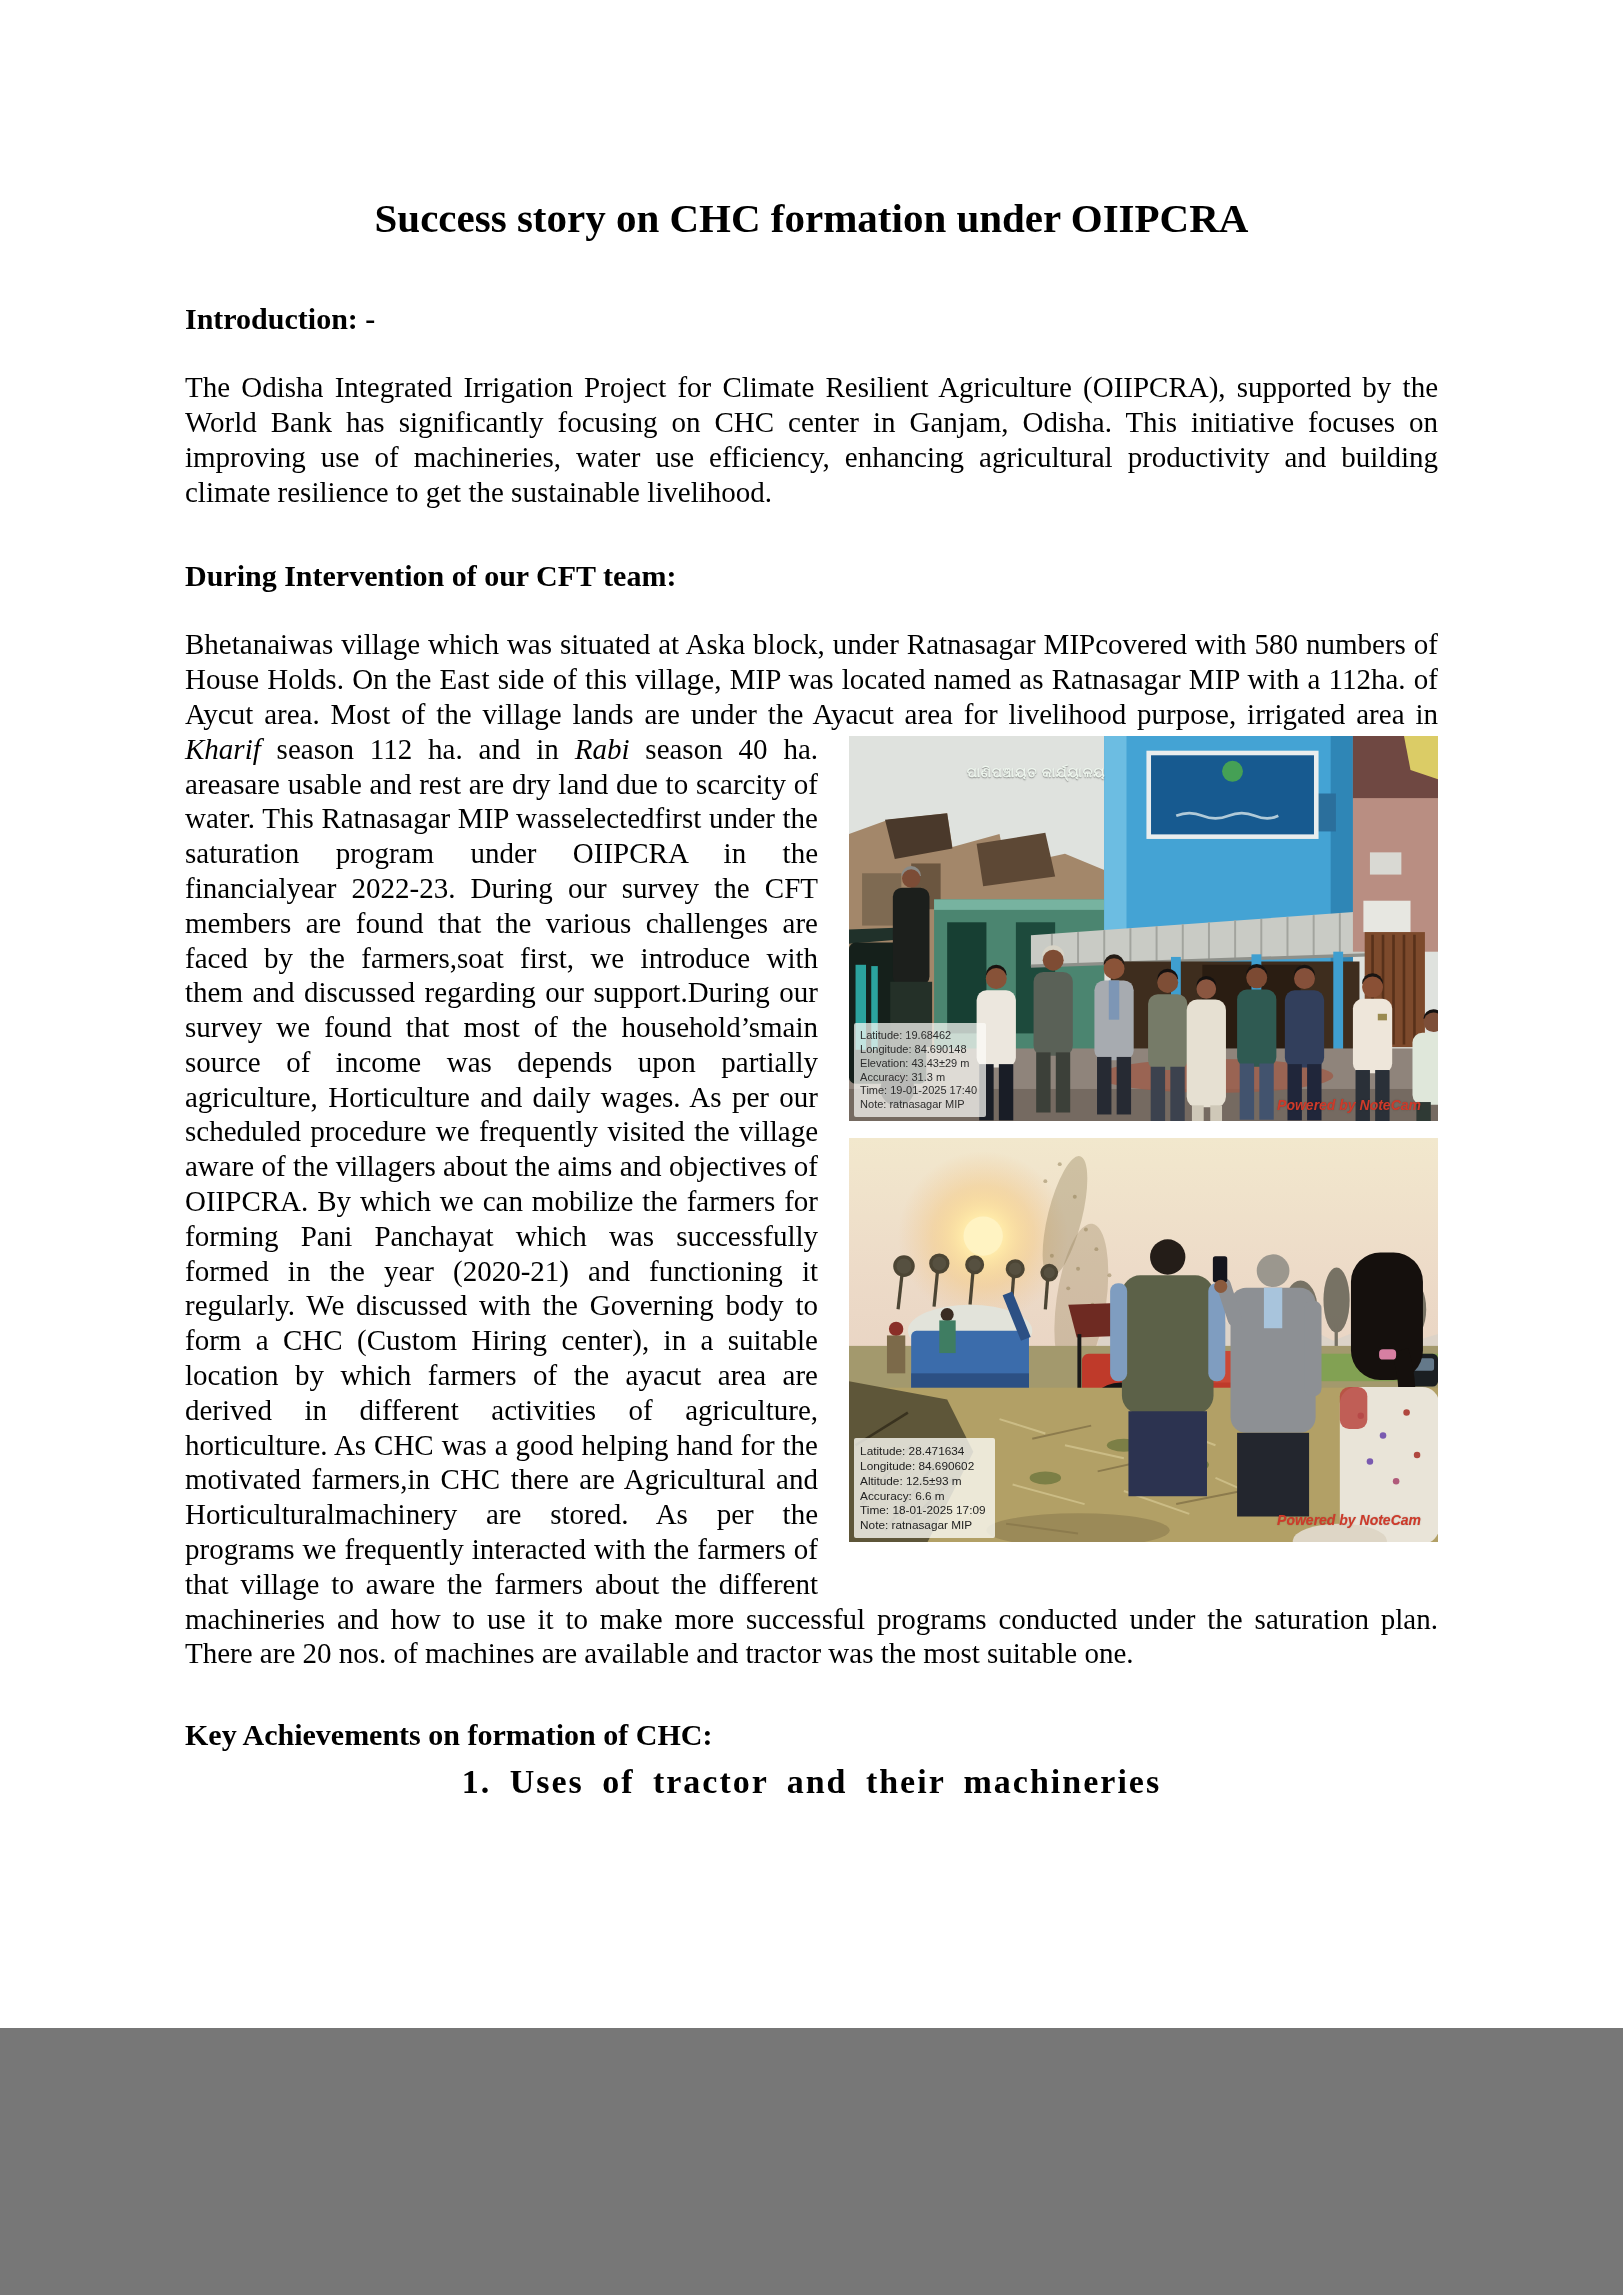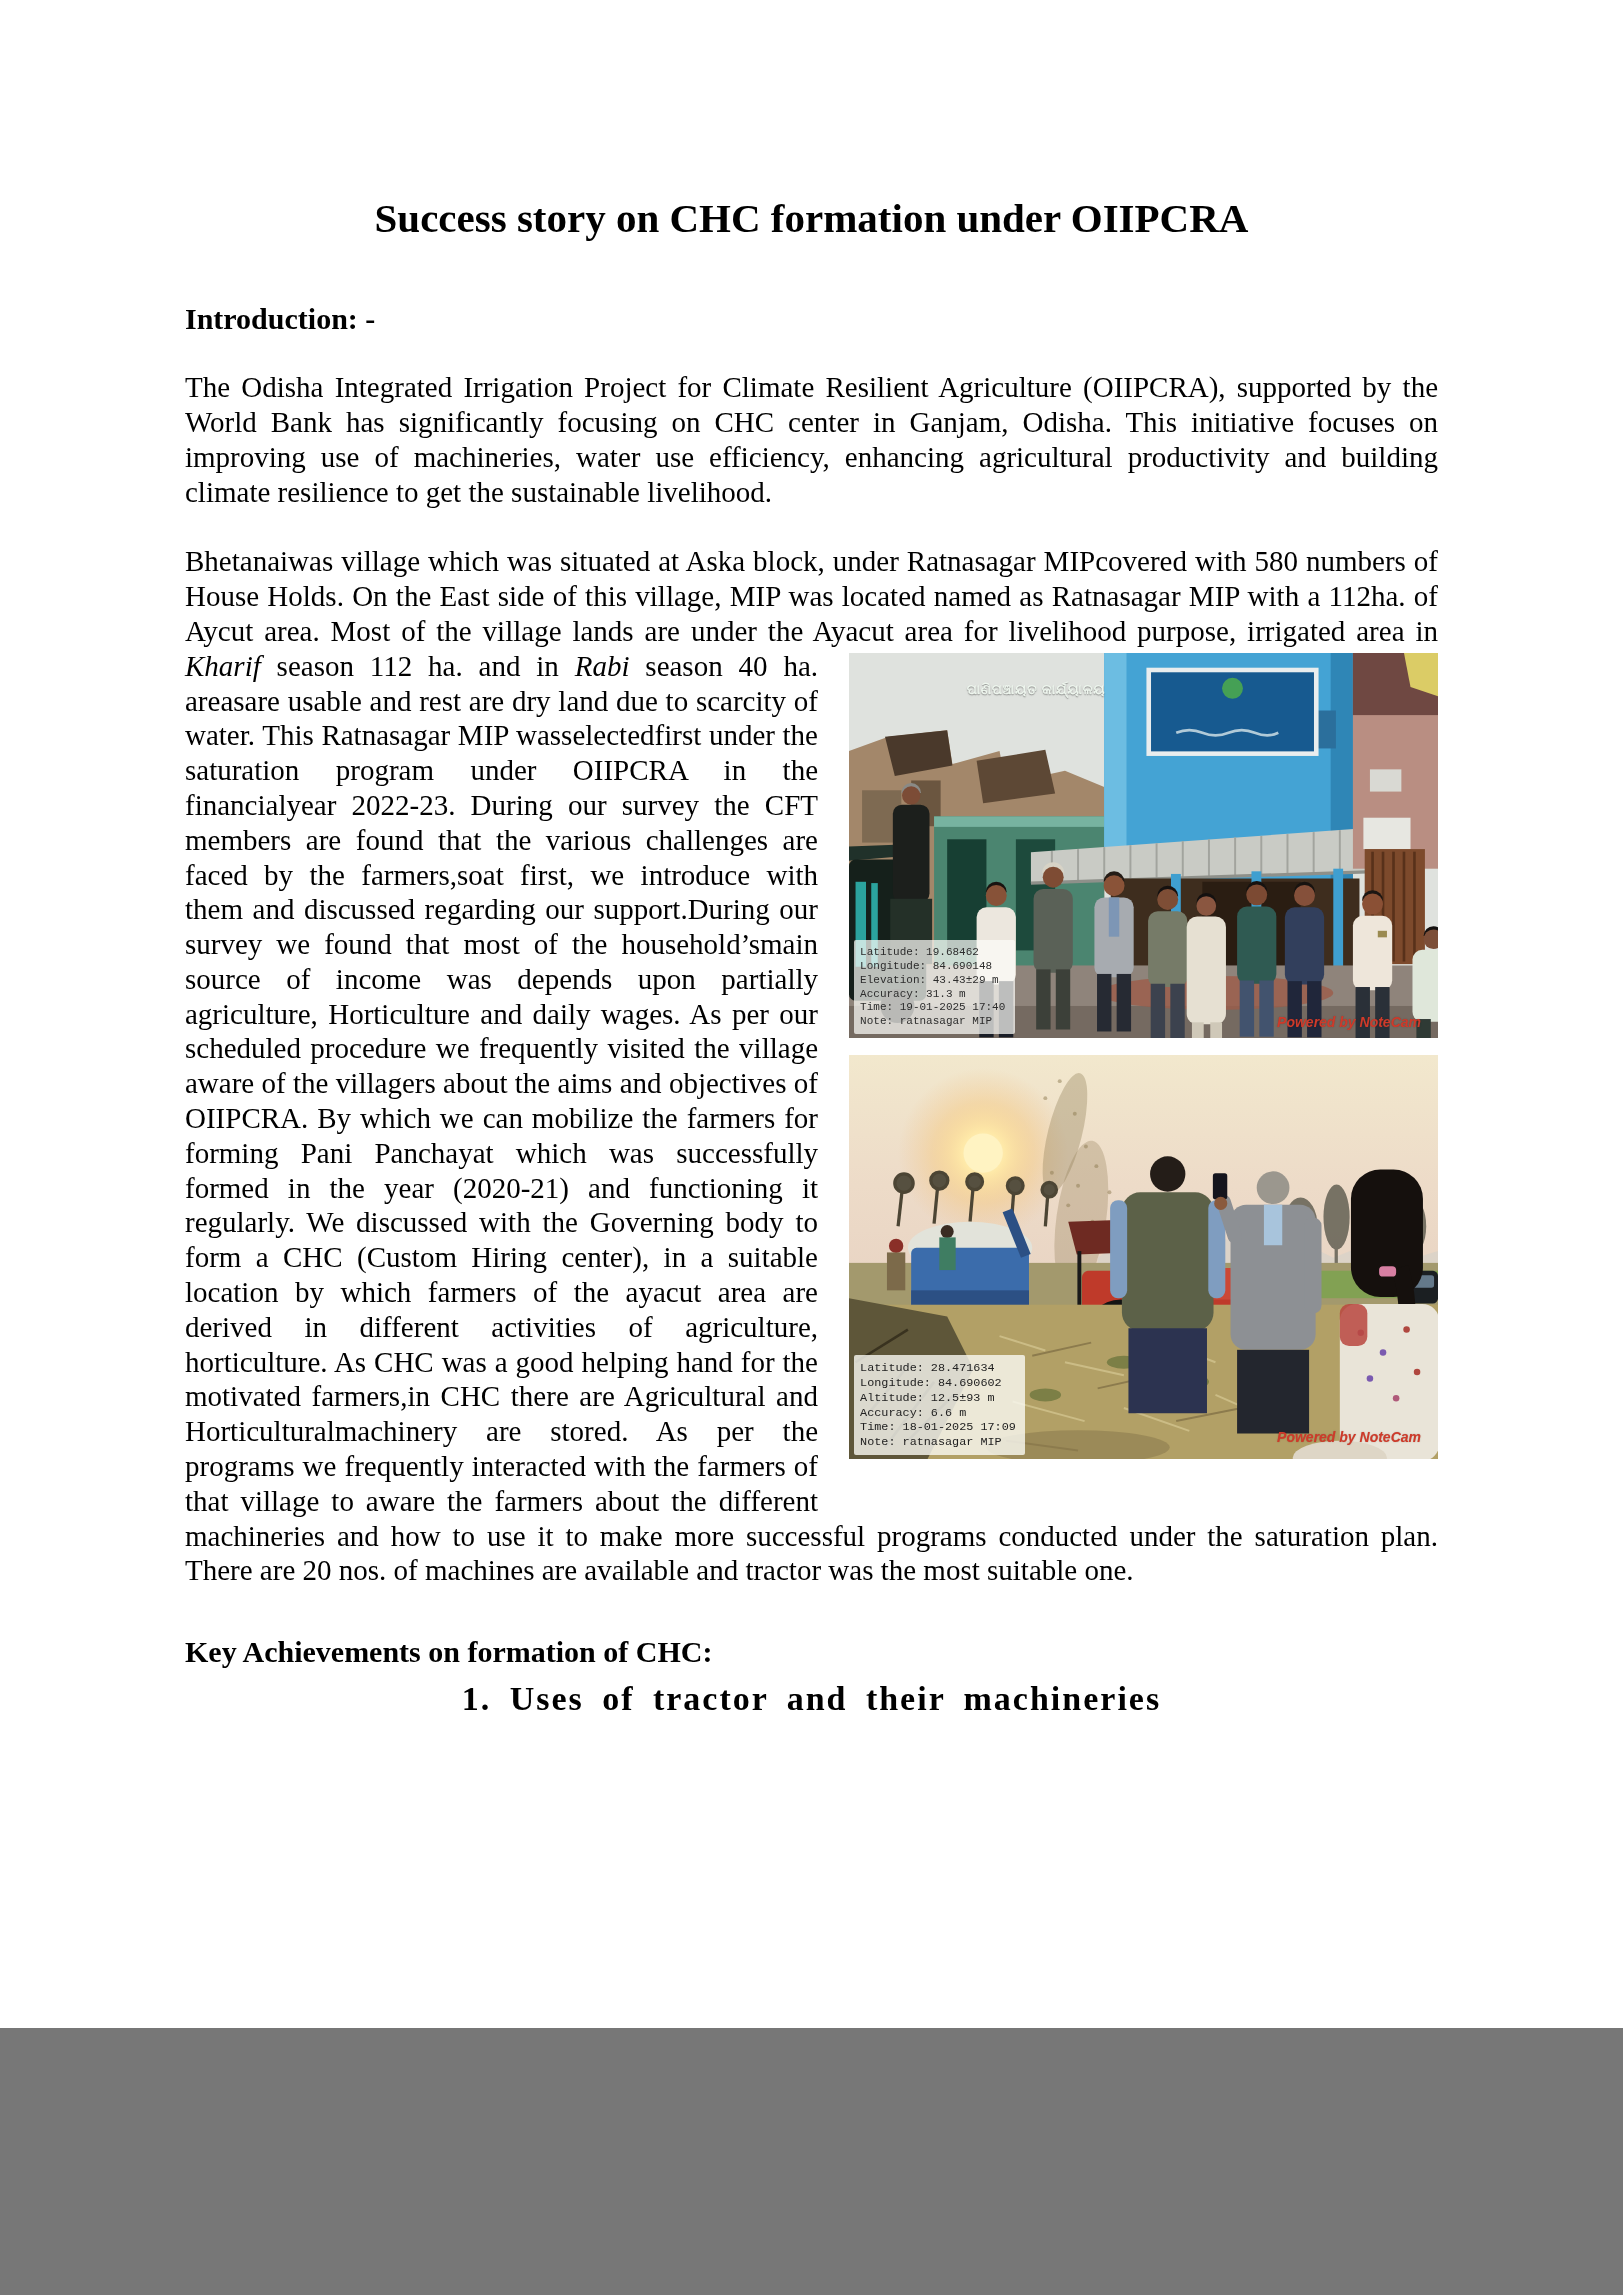--- a/index.html
+++ b/index.html
@@ -35,21 +35,21 @@
   }
   .photo{position:relative;width:589px;overflow:hidden;background:#ccc;}
   .photo-1{height:385px;margin-bottom:17px;}
   .photo-2{height:404px;}
   .photo svg{display:block;width:100%;height:100%;}
 
   .geotag{
     position:absolute;left:5.2px;bottom:3.9px;
     background:rgba(252,252,248,0.72);
     color:#2d2d2d;
-    font-family:Liberation Mono, monospace;
+    font-family:Liberation Sans, sans-serif;
     font-size:11px;line-height:1.26;
     padding:5.9px 9.2px 4.6px 5.9px;border-radius:2px;
   }
   .photo-2 .geotag{background:rgba(250,250,244,0.8);font-size:11.8px;color:#222;}
   .watermark{
     position:absolute;right:17px;bottom:6.5px;
     color:#cf3a2a;font-family:"Liberation Sans",sans-serif;
     font-weight:bold;font-style:italic;font-size:14px;
     text-shadow:0 0 1.3px rgba(60,20,10,0.35);
   }
@@ -67,20 +67,21 @@
 
 <div class="page">
   <div class="content">
 
     <h1 class="doc-title">Success story on CHC formation under OIIPCRA</h1>
 
     <h2 class="h-intro">Introduction: -</h2>
 
     <p class="p-body">The Odisha Integrated Irrigation Project for Climate Resilient Agriculture (OIIPCRA), supported by the World Bank has significantly focusing on CHC center in Ganjam, Odisha. This initiative focuses on improving use of machineries, water use efficiency, enhancing agricultural productivity and building climate resilience to get the sustainable livelihood.</p>
 
+    <h2 class="h-during">During Intervention of our CFT team:</h2>
 
     <p class="p-body">
       <span>Bhetanaiwas village which was situated at Aska block, under Ratnasagar MIPcovered with 580 numbers of House Holds. On the East side of this village, MIP was located named as Ratnasagar MIP with a 112ha. of Aycut area. Most of the village lands are under the Ayacut area for livelihood purpose, </span><span class="photos-float">
 
         <span class="photo photo-1" style="display:block;">
           <svg viewBox="0 0 900 589" preserveAspectRatio="none">
             <rect width="900" height="589" fill="#dfe2de"></rect>
 
             <path d="M0,150 L60,128 L150,118 L158,170 L230,150 L240,200 L330,180 L390,205 L390,480 L0,480 Z" fill="#a3876a"></path>
             <path d="M55,128 L150,118 L158,172 L70,188 Z" fill="#4a392b"></path>

